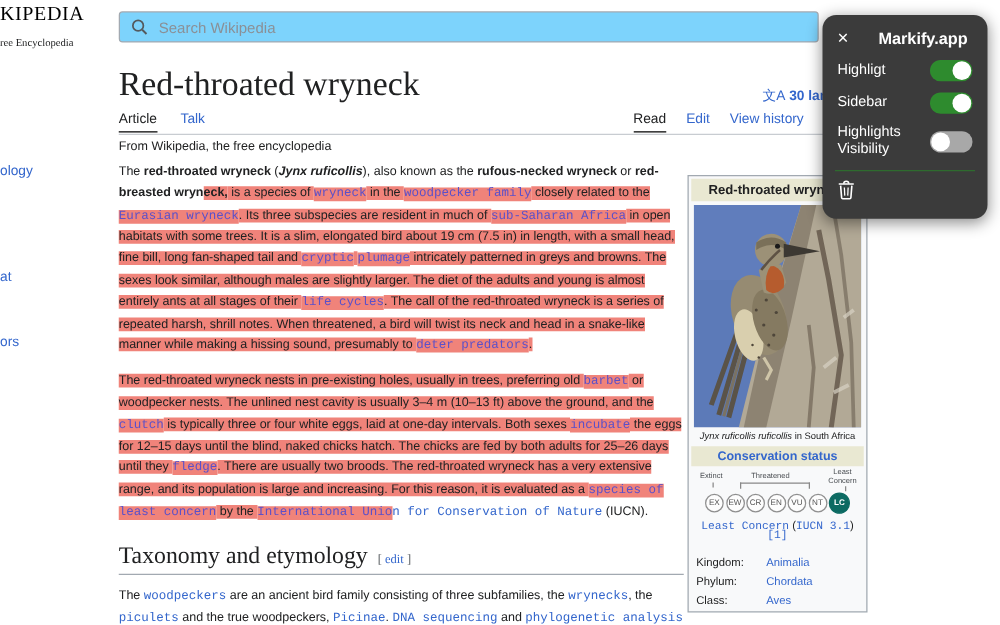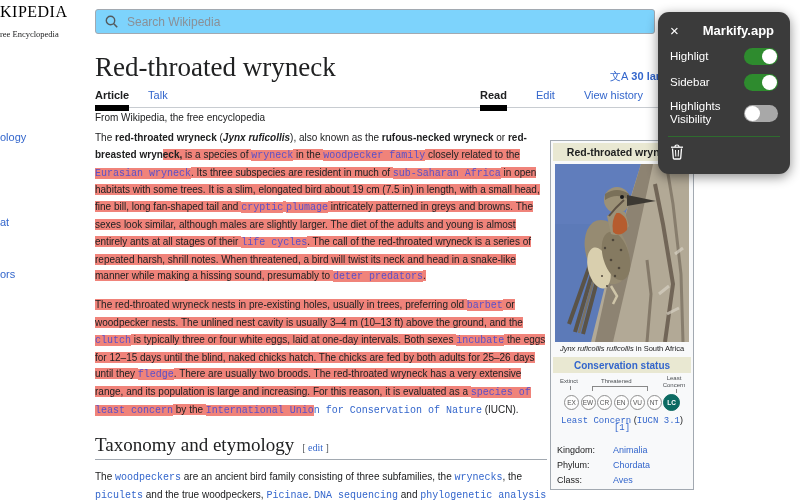--- a/index.html
+++ b/index.html
@@ -21,22 +21,22 @@
   .tocfrag{left:0;color:#3366cc;font-size:11px;cursor:pointer;}
   .tf1{top:131px;} .tf2{top:216px;} .tf3{top:268px;}
 
   
   .title{left:95px;top:52px;font-family:"Liberation Serif",serif;font-size:27px;color:#202122;}
   .lang{left:610px;top:69px;color:#3366cc;font-size:11px;font-weight:bold;white-space:nowrap;}
   .lang .licon{font-size:11px;font-weight:normal;color:#3366cc;margin-right:3px;}
   .tabsrow{left:95px;top:87px;width:600px;height:20px;border-bottom:1px solid #c8ccd1;font-size:11px;}
   .tabL{position:absolute;left:0;top:2px;}
   .tab{margin-right:16px;color:#3366cc;cursor:pointer;}
-  .tab.active{color:#202122;border-bottom:6px solid #000000;padding-bottom:4px;cursor:default;font-weight:bold;}
-  .tabsR{position:absolute;right:36px;top:2px;display:flex;gap:13px;}
+  .tab.active{color:#202122;border-bottom:1px solid #000000;padding-bottom:4px;cursor:default;}
+  .tabsR{position:absolute;right:36px;top:2px;display:flex;gap:0;}
   .subtitle{left:95px;top:112px;font-size:10px;color:#202122;}
 
   
   .bodycol{left:95px;top:130px;width:452px;}
   .bodycol p{font-size:10px;line-height:16.8px;margin:0 0 11px 0;}
   .b{font-weight:bold;} .i{font-style:italic;}
   .lnk{color:#3366cc;cursor:pointer;font-family:Liberation Mono, monospace;}
   .hl-p{background:#f0837a;}
   .lnk.hl-p{color:#5b50c9;}
   sup{font-size:7.5px;line-height:0;}

